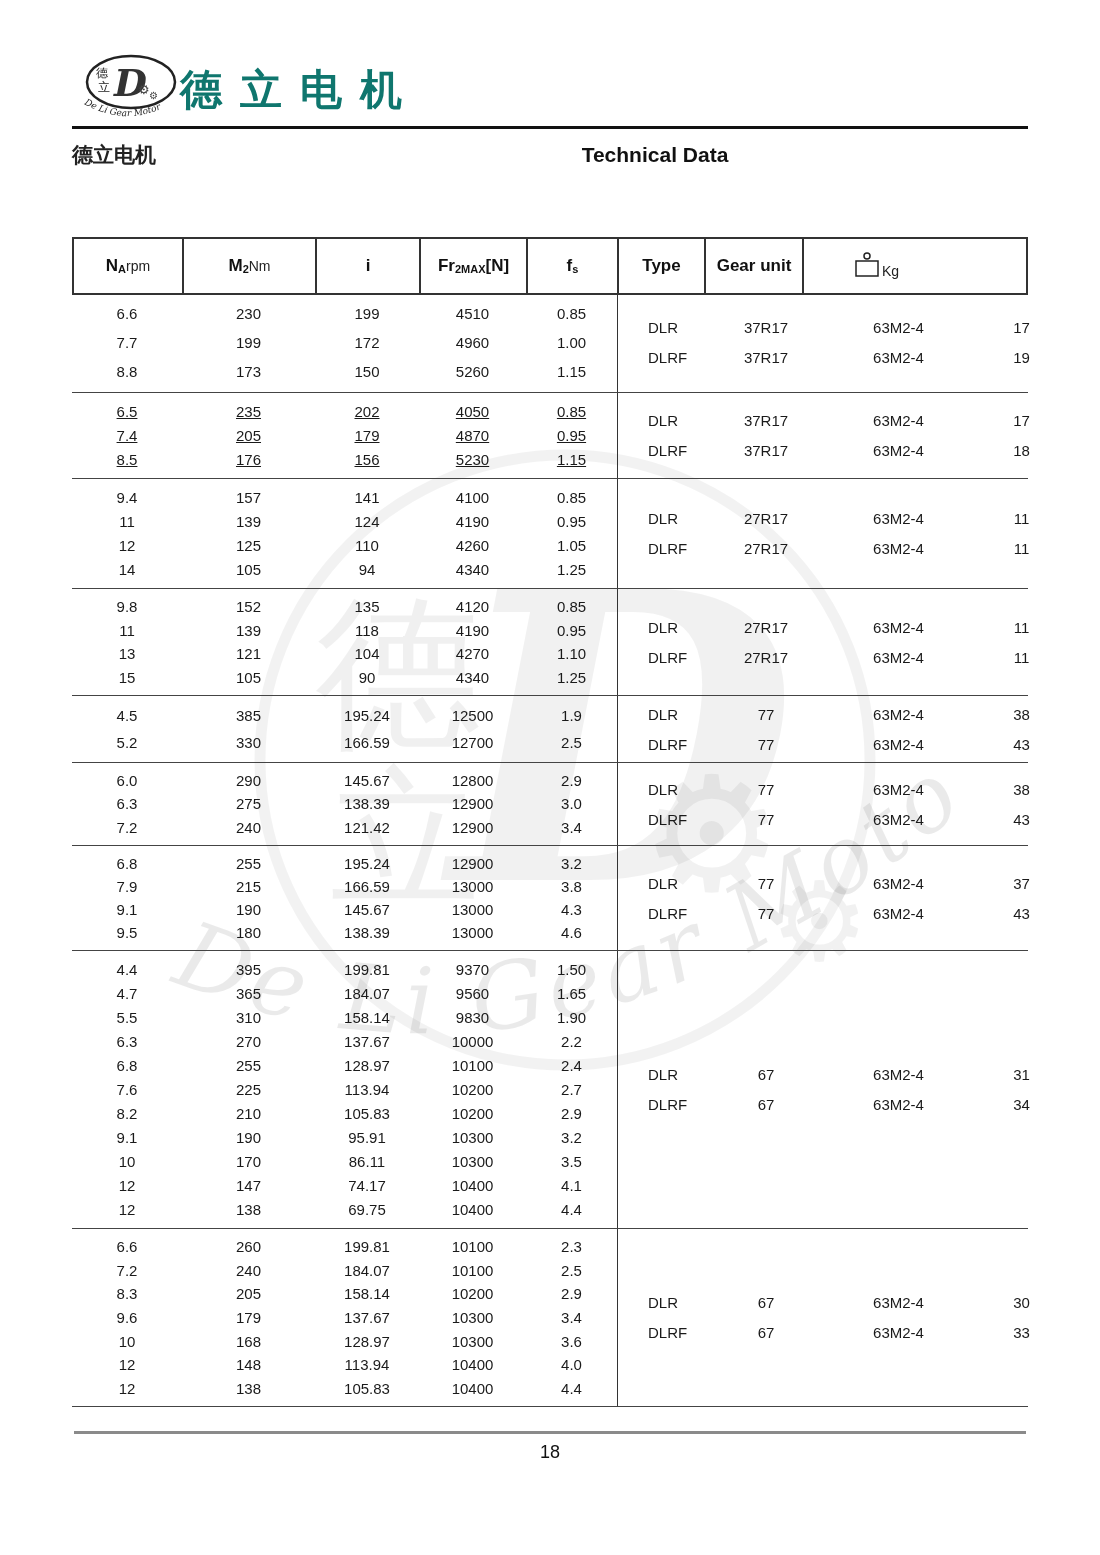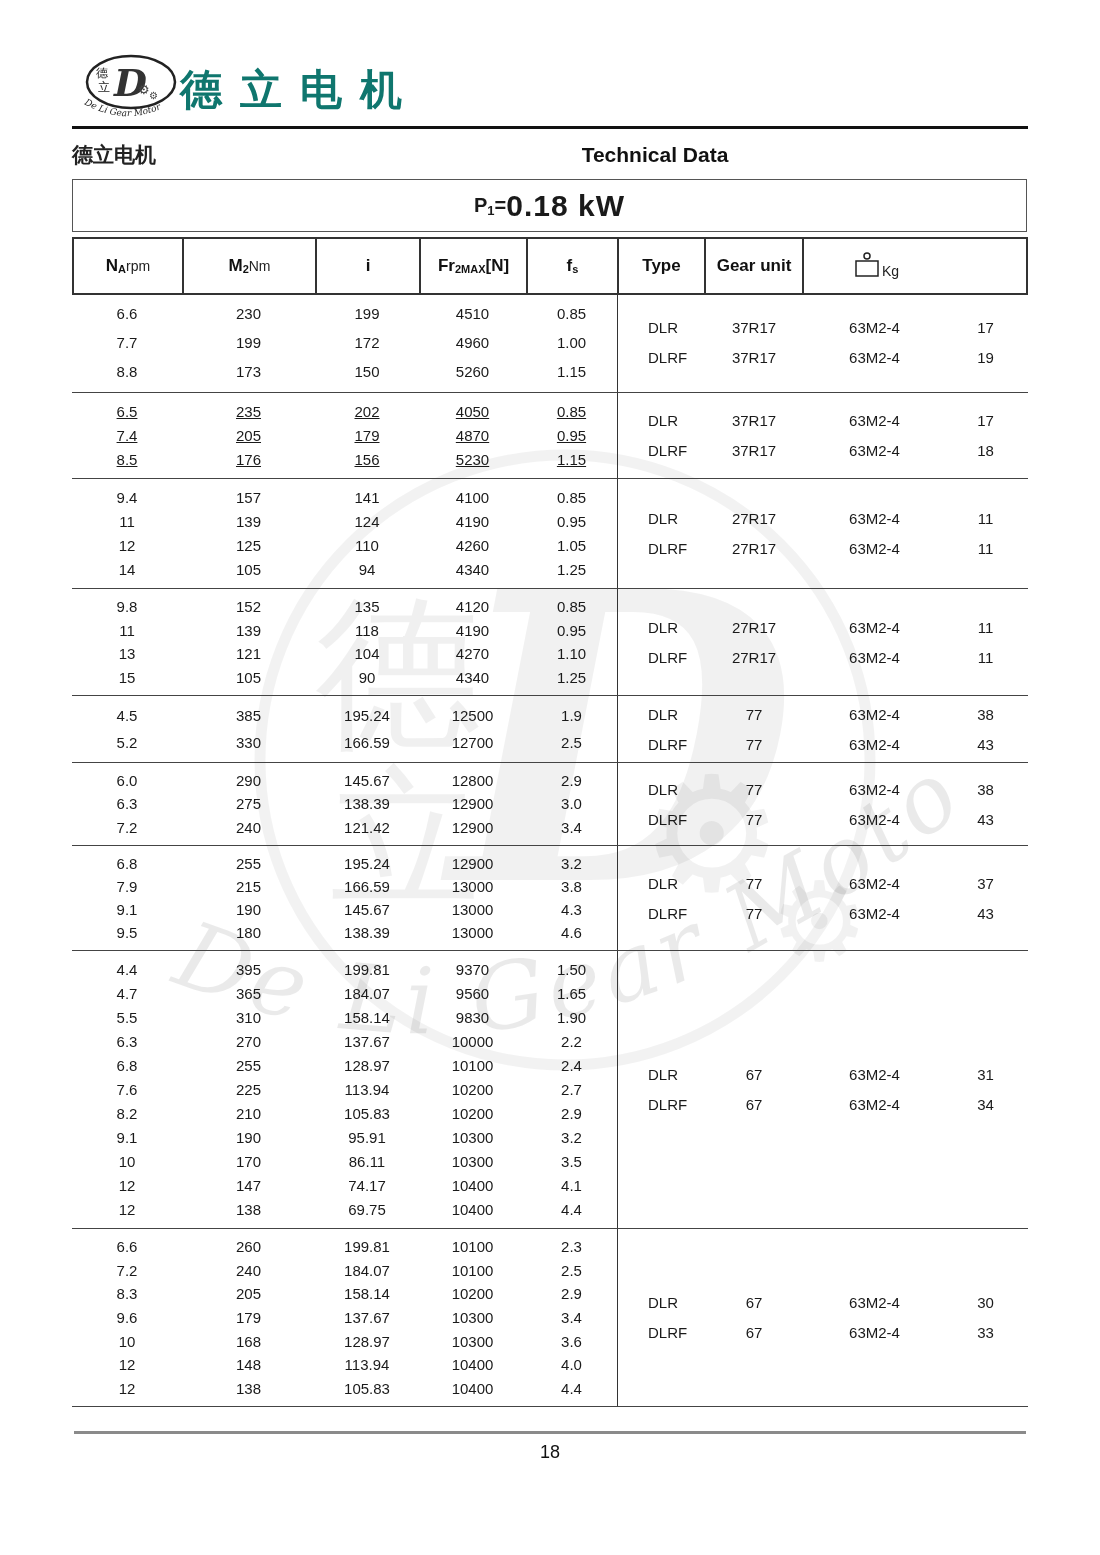--- a/index.html
+++ b/index.html
@@ -40,21 +40,21 @@
   
   .tbody{position:absolute;left:72px;top:293px;width:956px;}
   .tgroup{display:flex;border-bottom:1.5px solid #444;box-sizing:border-box;}
   .g-left{
     width:545px;display:grid;grid-template-columns:110px 133px 104px 107px 91px;
     align-items:center;box-sizing:border-box;padding:6px 0;
   }
   .g-left .cell{text-align:center;font-size:15px;color:#1a1a1a;}
   .g-right{width:411px;border-left:1.5px solid #333;position:relative;box-sizing:border-box;}
   .variants{position:absolute;left:0;top:50%;transform:translateY(-50%);width:100%;}
-  .variant-row{display:grid;grid-template-columns:87px 98px 143px 79px;height:30px;align-items:center;}
+  .variant-row{display:grid;grid-template-columns:87px 98px 143px 79px;height:30px;align-items:center;gap:12px;}
   .variant-row .cell{font-size:15px;color:#1a1a1a;text-align:center;}
   .variant-row .type-cell{text-align:left;padding-left:30px;}
   
   .watermark{position:absolute;left:120px;top:420px;pointer-events:none;}
   
   .footer-rule{position:absolute;left:74px;top:1431px;width:952px;height:3px;background:#8a8a8a;}
   .page-num{position:absolute;left:72px;top:1442px;width:956px;text-align:center;font-size:18px;color:#111;}
 </style>
 </head>
 <body>
@@ -89,24 +89,20 @@
     <text font-size="9" font-style="italic" font-family="DejaVu Serif, serif" fill="#222">
       <textPath href="#logo-arc">De Li Gear Motor</textPath>
     </text>
   </svg>
 
   <div class="brand-title">德立电机</div>
   <div class="top-rule"></div>
   <div class="section-cn">德立电机</div>
   <div class="section-en">Technical Data</div>
 
-  <div class="power-box">
-    <span class="p-small"><span>P</span><sub>1</sub><span>=</span></span>
-      <span class="p-big">0.18 kW</span>
-  </div>
 
   <div class="thead" id="thead">
       <div class="th">
         <span class="h-main"><span>N</span><sub>A</sub></span>
         <div class="h-unit">rpm</div>
       </div>
       <div class="th">
         <span class="h-main"><span>M</span><sub>2</sub></span>
         <div class="h-unit">Nm</div>
       </div>

